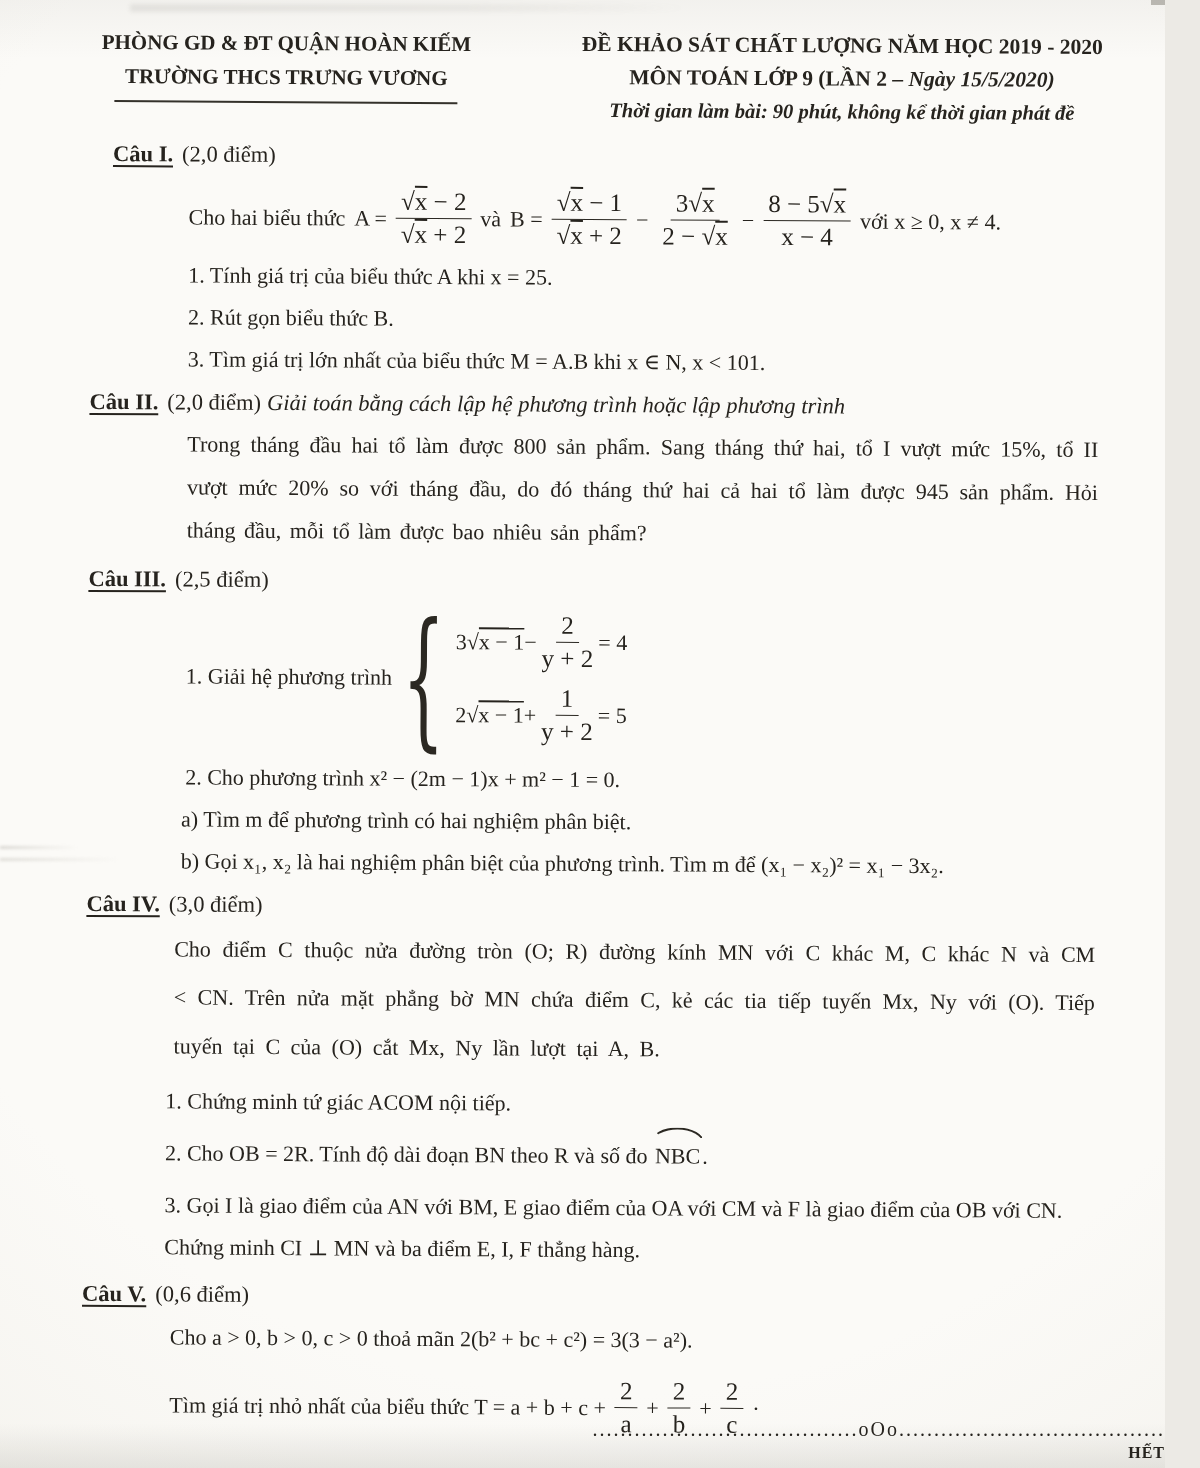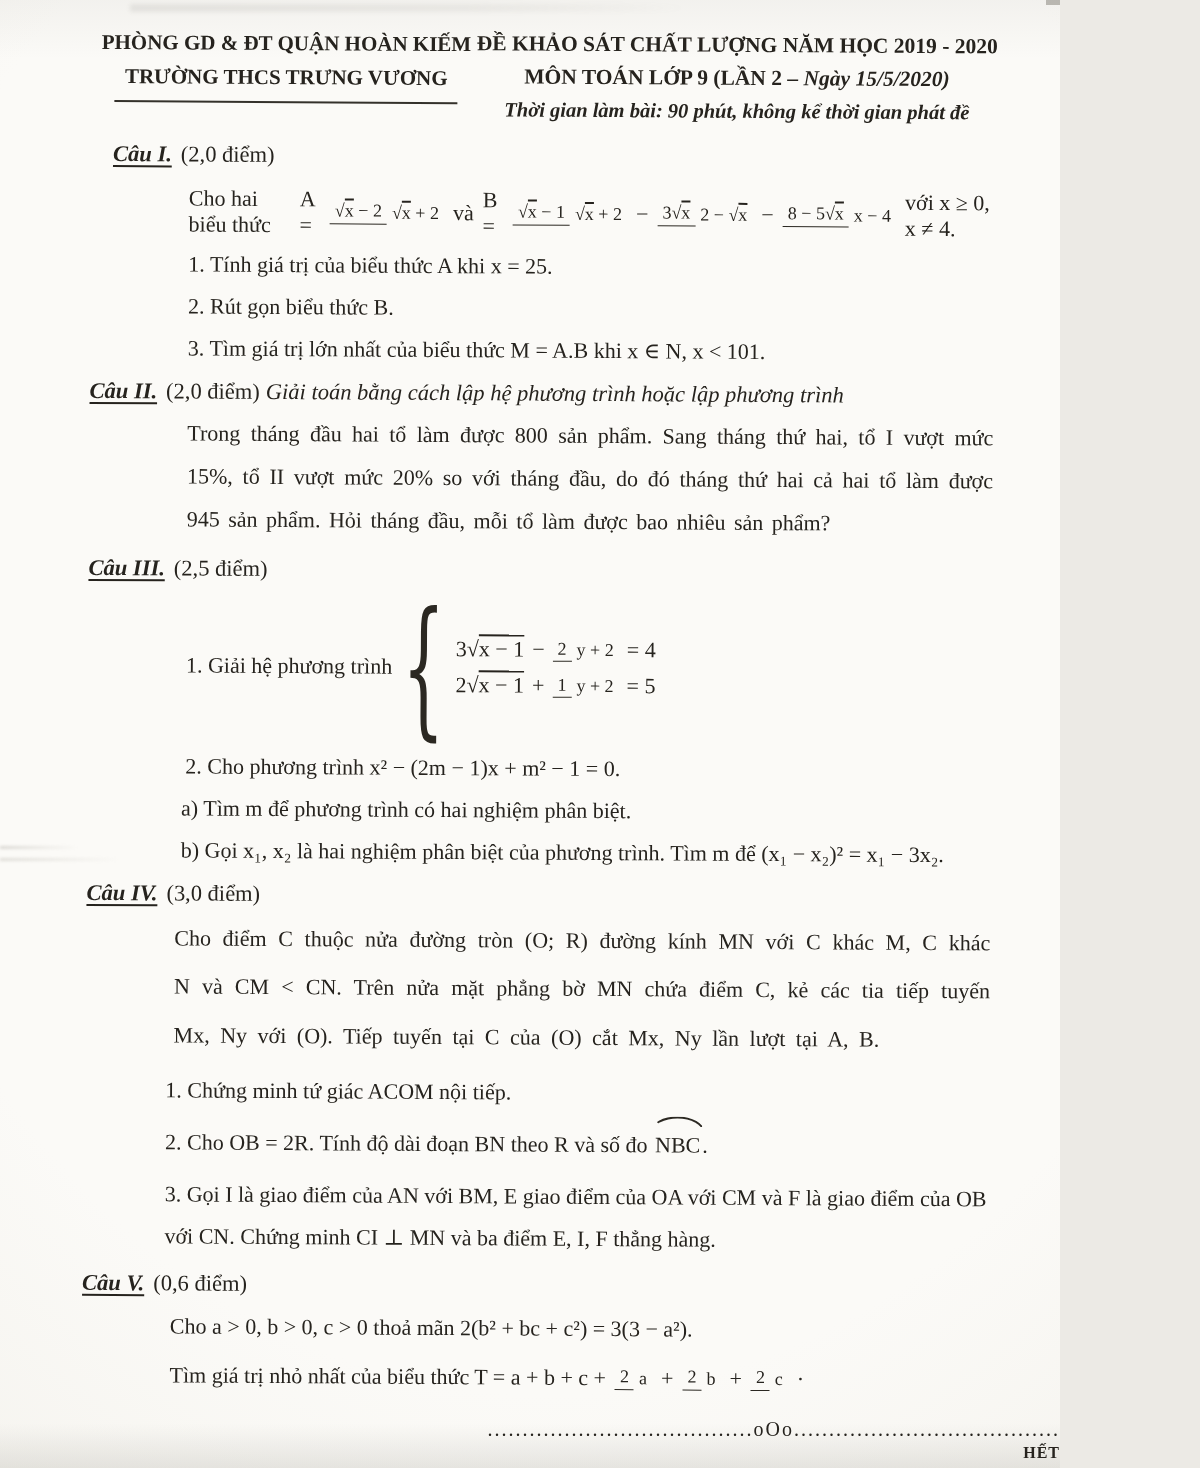--- a/index.html
+++ b/index.html
@@ -1,21 +1,21 @@
 <!DOCTYPE html>
 <html lang="vi"><head>
 <meta charset="utf-8">
 <style>
   html,body{margin:0;padding:0;}
   body{
     width:1200px;height:1468px;overflow:hidden;background:#eceae5;
     font-family:"Liberation Serif","DejaVu Serif",serif;
   }
   .page{
-    position:relative;width:1060px;height:1468px;overflow:hidden;
+    position:relative;width:1165px;height:1468px;overflow:hidden;
     color:#26231e;
     background:
       linear-gradient(180deg, rgba(190,188,182,.14) 0%, rgba(255,255,255,0) 4%),
       linear-gradient(0deg, rgba(150,148,140,.20) 0%, rgba(255,255,255,0) 3%),
       radial-gradient(120% 100% at 52% 40%, #fbfaf7 55%, #efede6 100%);
     font-size:22px;
   }
   .content{
     position:absolute;inset:0;
     padding:28px 62px 0 92px;
@@ -28,45 +28,45 @@
   .hdr-left{text-align:center;font-weight:bold;font-size:21px;line-height:1.62;padding-left:10px;}
   .school-name{display:inline-block;border-bottom:2.5px solid #34312b;padding:0 10px 7px;}
   .hdr-right{text-align:center;font-size:21px;line-height:1.55;max-width:650px;}
   .hdr-right .t1,.hdr-right .t2{font-weight:bold;font-size:21.5px;}
   .hdr-right .t3{font-weight:bold;font-style:italic;font-size:20.5px;}
   .date{font-style:italic;}
 
   
   .qhead{font-size:22.5px;margin:10px 0 4px 22px;line-height:1.5;}
   .qhead.flush{margin-left:0;}
-  .qlabel{font-weight:bold;font-style:italic;text-decoration:underline;text-underline-offset:4px;text-decoration-thickness:2px;}
+  .qlabel{font-weight:bold;text-decoration:underline;text-underline-offset:4px;text-decoration-thickness:2px;}
   .qpoints{margin-left:9px;}
   .qsub{font-style:italic;margin-left:6px;}
 
   
   .q-item{margin:9px 0 9px 98px;line-height:1.5;}
   .para{margin:2px 2px 2px 98px;text-align:justify;line-height:1.95;word-spacing:3px;}
   .para-wide{margin:2px 2px 2px 88px;text-align:justify;line-height:2.2;word-spacing:5px;}
   .item-l80{margin:10px 0 10px 80px;line-height:1.9;}
 
   
   .mrow{display:flex;align-items:center;gap:9px;flex-wrap:nowrap;}
   .frow{margin:14px 0 10px 98px;}
-  .frac{display:inline-flex;flex-direction:row;align-items:center;text-align:center;line-height:1.2;font-size:18px;}
+  .frac{display:inline-flex;flex-direction:column;align-items:center;text-align:center;line-height:1.2;font-size:25px;}
   .frac .num{border-bottom:1.9px solid #2b2822;padding:0 5px 1px;white-space:nowrap;}
   .frac .den{padding:1px 5px 0;white-space:nowrap;}
   .rad{text-decoration:overline;text-decoration-thickness:1.6px;}
   .sq{white-space:nowrap;}
   .system{display:flex;align-items:center;margin:6px 0 8px 98px;}
   .brace{
     font-family:"DejaVu Serif",serif;font-size:150px;line-height:1;
     transform:scaleX(.45);margin:0 -16px 0 -16px;font-weight:normal;color:#2b2822;
   }
   .eqs{display:flex;flex-direction:column;gap:10px;}
-  .eq{display:flex;align-items:center;gap:8px;}
+  .eq{display:flex;align-items:center;}
   .arc{position:relative;display:inline-block;padding:0 2px;}
   .arc::before{
     content:"";position:absolute;left:-2px;right:-2px;top:-8px;height:11px;
     border:2.2px solid transparent;border-top:2.2px solid #2b2822;
     border-radius:50% 50% 0 0 / 100% 100% 0 0;
   }
 
   
   .footer{position:absolute;left:0;right:0;bottom:6px;text-align:right;}
   .sep{font-size:20px;letter-spacing:2px;line-height:1.2;white-space:nowrap;}

